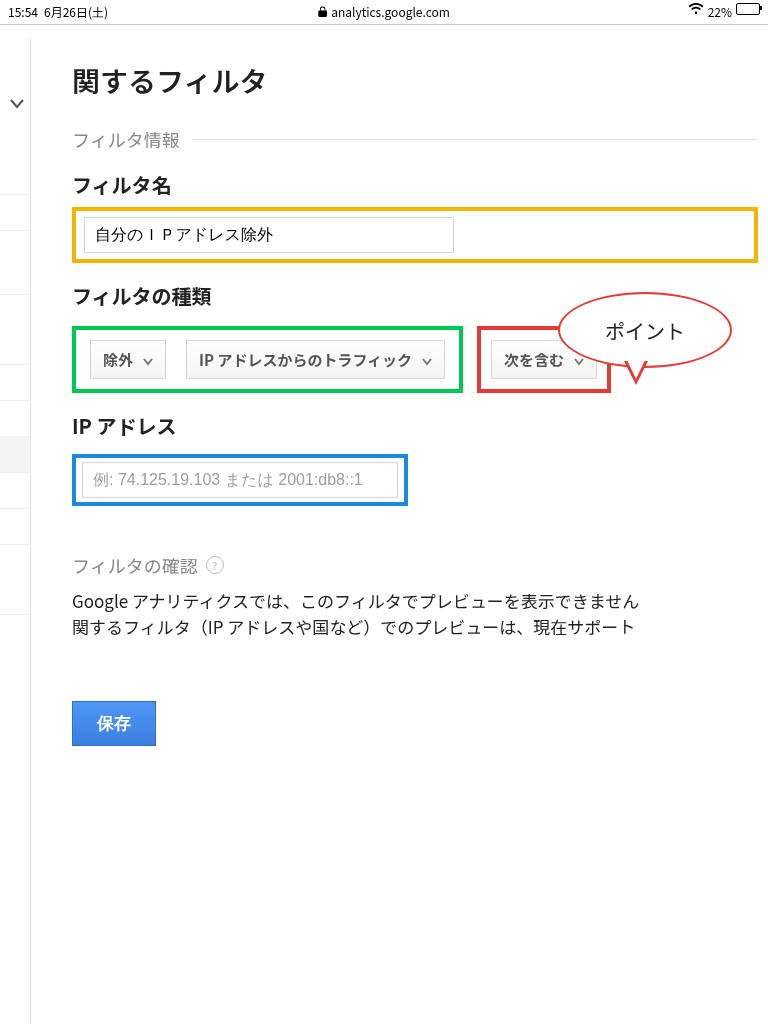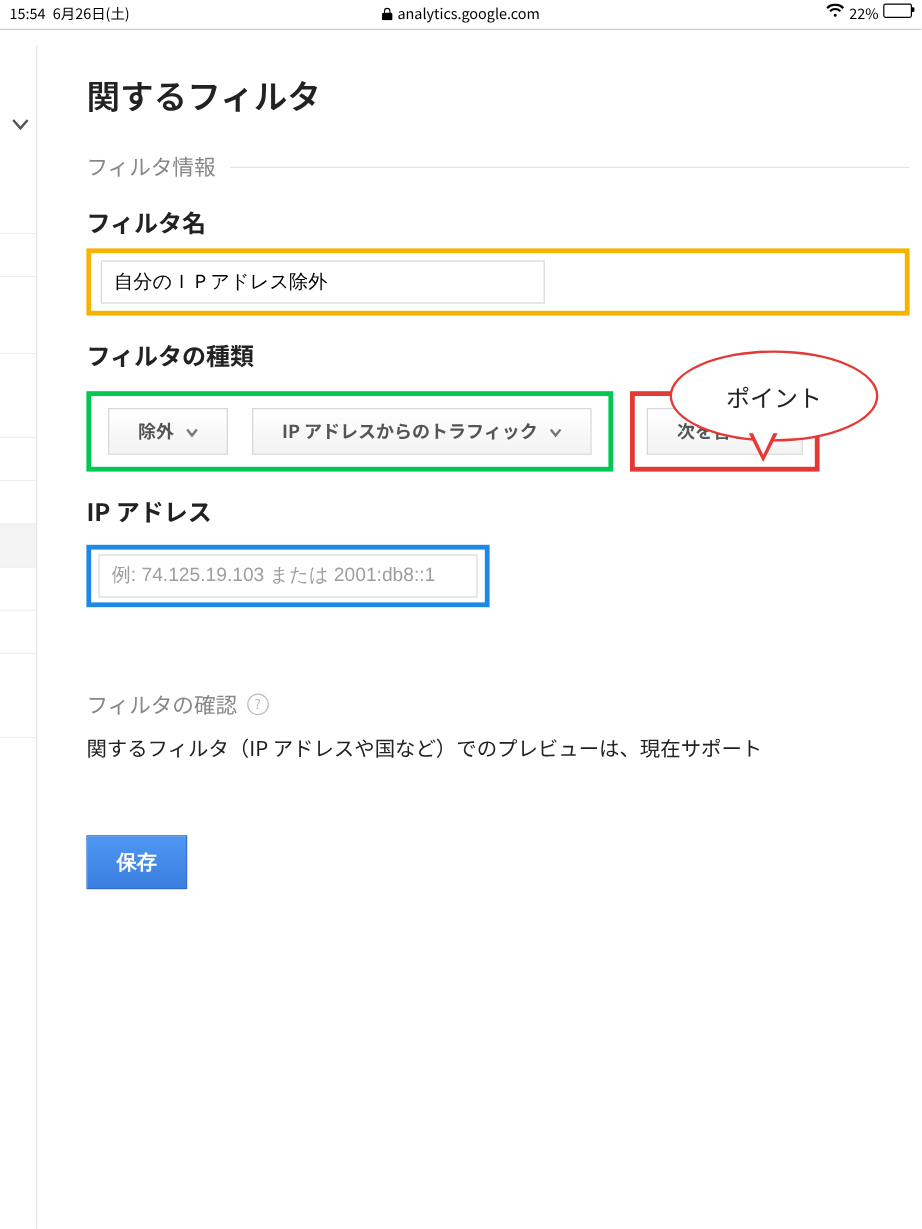--- a/index.html
+++ b/index.html
@@ -141,35 +141,35 @@
     display: flex; align-items: stretch; gap: 14px; margin-top: 16px;
   }
   .hl-green { flex: 0 0 auto; display: flex; gap: 20px; align-items: center;
               padding: 10px 14px; }
   .hl-red   { flex: 0 0 auto; display: flex; align-items: center;
               padding: 10px 10px; }
 
   .dd {
     border: 1px solid #d7d7d7;
     background: linear-gradient(#fff,#f3f3f3);
-    padding: 8px 24px;
+    padding: 8px 12px;
     font-size: 15px; font-weight: 700; color: #555;
     display: inline-flex; align-items: center; gap: 10px;
     cursor: pointer;
     white-space: nowrap;
   }
   .dd .caret svg { width: 10px; height: 8px; }
 
   
   .hl-blue { padding: 4px 6px; display: inline-block; margin-top: 6px; }
   .hl-blue .text-input { width: 316px; }
 
   
   .verify-row { display: flex; align-items: center; gap: 8px;
-                margin-top: 68px; font-size: 18px; color: #888; }
+                margin-top: 46px; font-size: 18px; color: #888; }
   .help-icon {
     width: 16px; height: 16px; border: 1px solid #bbb; border-radius: 50%;
     display: inline-flex; align-items: center; justify-content: center;
     font-size: 11px; color: #bbb;
   }
 
   .verify-text {
     font-size: 17px; line-height: 1.55; margin-top: 10px; color: #222;
     white-space: nowrap;
   }
@@ -316,20 +316,21 @@
   <div class="hl hl-blue">
     <input type="text" class="text-input" placeholder="例: 74.125.19.103 または 2001:db8::1" style="">
   </div>
 
   
   <div class="verify-row">
     <span>フィルタの確認</span>
     <span class="help-icon">?</span>
   </div>
   <div class="verify-text">
+    <div>Google アナリティクスでは、このフィルタでプレビューを表示できません</div>
     <div>関するフィルタ（IP アドレスや国など）でのプレビューは、現在サポート</div>
   </div>
 
   
   <div class="footer-buttons">
     <button class="btn primary">保存</button>
   </div>
 
   
   <div class="point-bubble">

